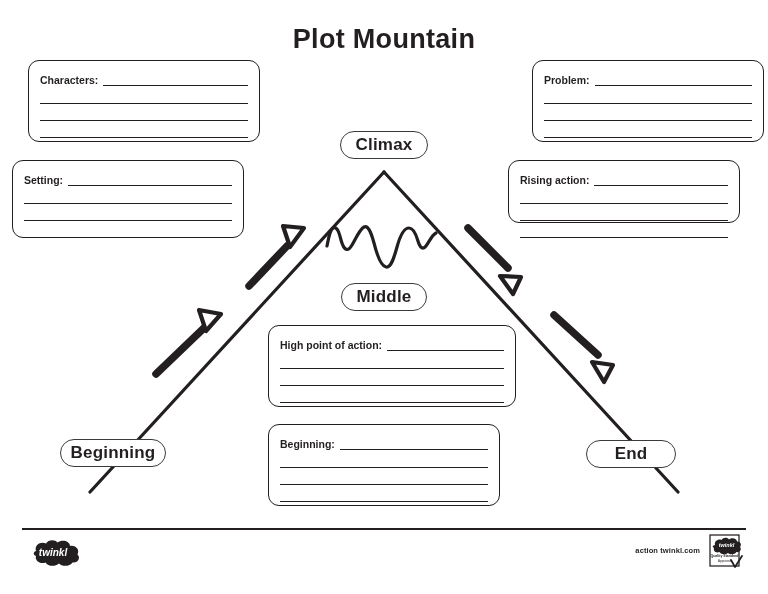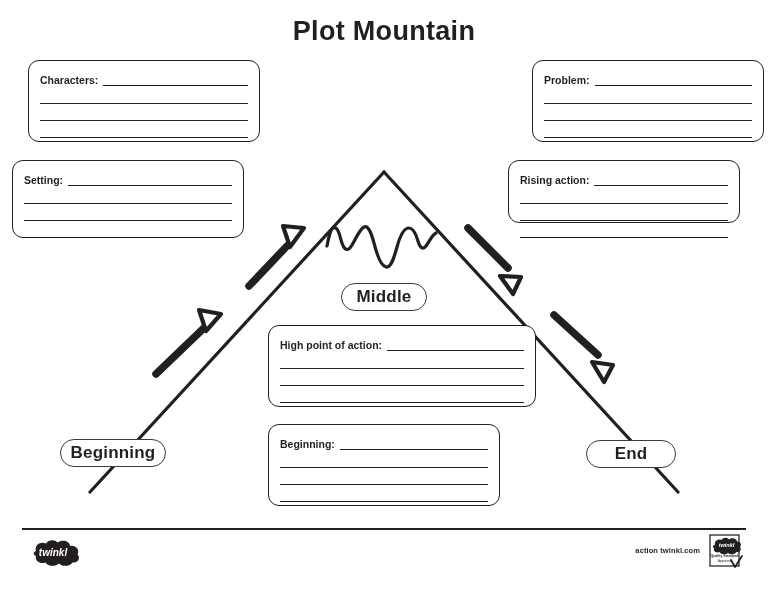--- a/index.html
+++ b/index.html
@@ -16,21 +16,21 @@
     width: 768px;
     height: 594px;
     background: #ffffff;
     overflow: hidden;
   }
 
   
   .page-title {
     position: absolute;
     left: 0;
-    top: 16px;
+    top: 24px;
     width: 768px;
     text-align: center;
     font-size: 27px;
     font-weight: bold;
     letter-spacing: 0.3px;
     color: #231f20;
   }
 
   
   .mountain-layer {
@@ -75,21 +75,21 @@
     height: 0;
     border-bottom: 1.2px solid #231f20;
     margin-top: 16px;
   }
 
   
   #box-characters   { left: 28px;  top: 60px;  width: 232px; height: 82px; }
   #box-setting      { left: 12px;  top: 160px; width: 232px; height: 78px; }
   #box-problem      { left: 508px; top: 60px;  width: 232px; height: 82px; margin-left: 24px; }
   #box-rising       { left: 508px; top: 160px; width: 232px; height: 63px; }
-  #box-highpoint    { left: 268px; top: 325px; width: 268px; height: 82px; }
+  #box-highpoint    { left: 268px; top: 325px; width: 248px; height: 82px; }
   #box-resolution   { left: 268px; top: 424px; width: 232px; height: 82px; }
 
   
   .pill {
     position: absolute;
     box-sizing: border-box;
     border: 1.6px solid #3b3b3b;
     border-radius: 999px;
     background: #ffffff;
     display: flex;
@@ -232,20 +232,21 @@
   <div class="lined-box" id="box-resolution">
     <div class="box-label-row">
       <span class="box-label">Beginning:</span>
       <span class="box-label-rule"></span>
     </div>
     <div class="box-rule"></div>
     <div class="box-rule"></div>
     <div class="box-rule"></div>
   </div>
 
+  <div class="pill" id="pill-climax">Climax</div>
   <div class="pill" id="pill-middle">Middle</div>
   <div class="pill" id="pill-end">End</div>
   <div class="pill" id="pill-beginning">Beginning</div>
 
   <div class="footer-rule"></div>
 
   <svg class="footer-logo" viewBox="0 0 124 60">
     <path d="M20 26 C16 14 30 6 40 11 C44 3 58 2 63 9 C72 2 88 6 88 16
              C100 14 108 24 103 33 C110 39 104 51 93 49
              C88 57 72 58 66 51 C58 58 44 57 39 49

